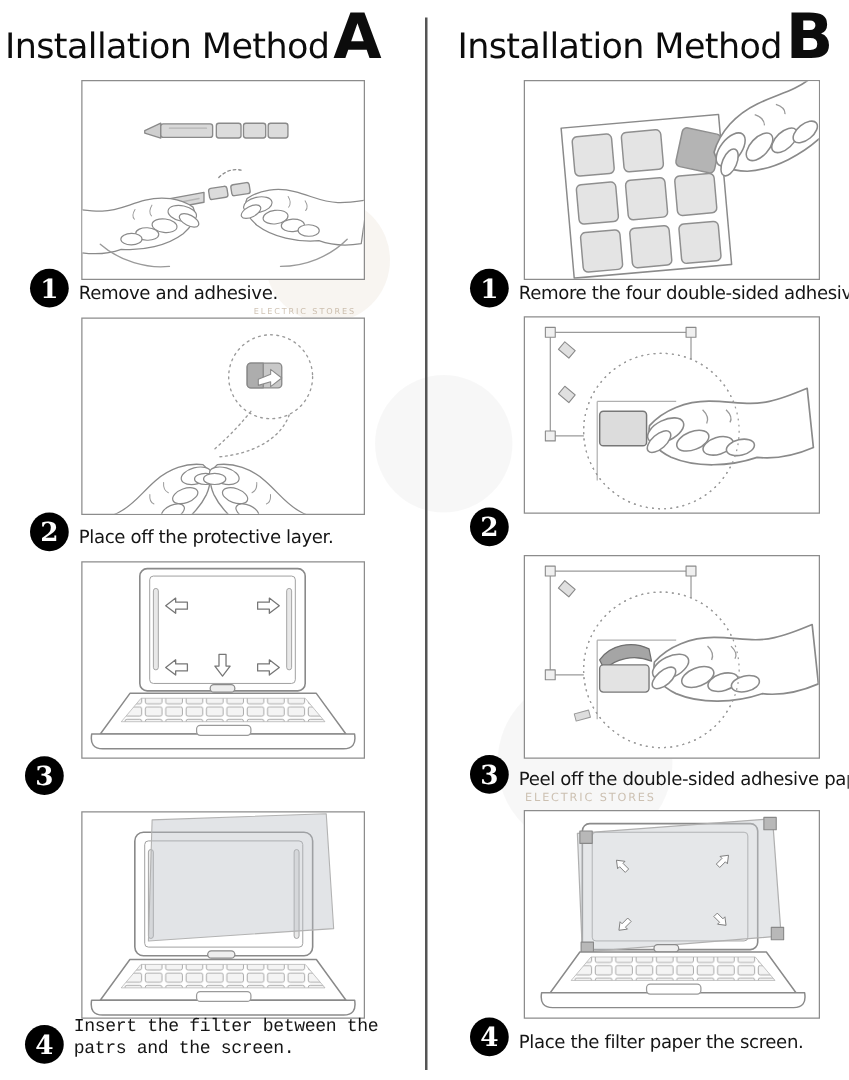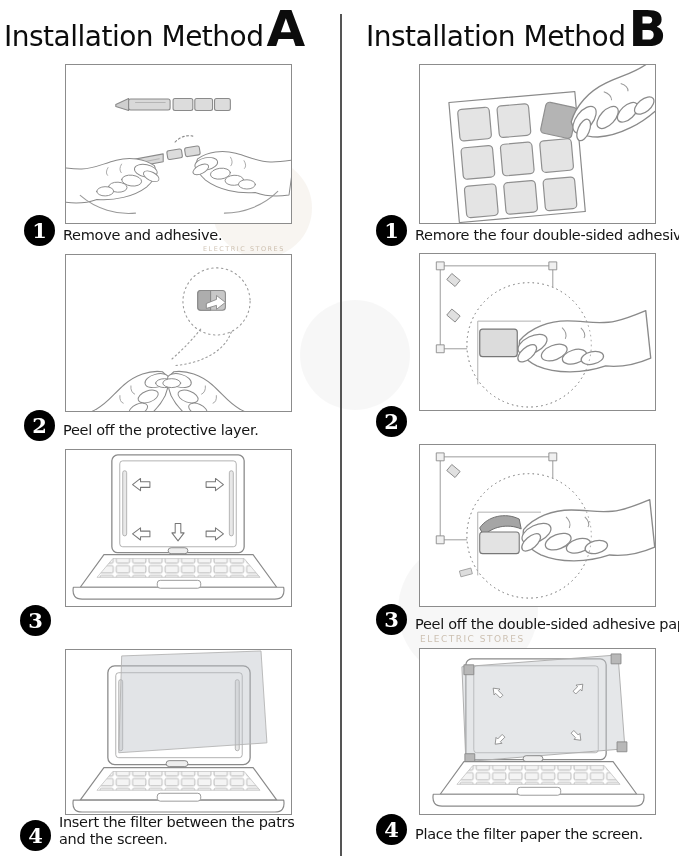--- a/index.html
+++ b/index.html
@@ -16,21 +16,21 @@
   .panel{border:1px solid #8c8c8c;background:#fff;box-sizing:border-box;}
   .panel svg{display:block;width:100%;height:100%;}
   
   .cap{display:flex;align-items:flex-end;gap:8px;}
   .badge{width:31px;height:31px;border-radius:50%;background:#000;color:#fff;
          display:flex;align-items:center;justify-content:center;flex:0 0 auto;
          font:bold 21px "DejaVu Serif",serif;}
   .cap-text{font-size:14.5px;line-height:1.2;letter-spacing:-0.3px;color:#151515;
             white-space:nowrap;padding-bottom:2px;}
   .cap-text.wrap{white-space:normal;}
-  .w252{max-width:252px;}
+  .w252{max-width:252px;font-family:Liberation Mono, monospace;}
   .w262{max-width:262px;}
   
   .wm-blob{border-radius:50%;pointer-events:none;}
   .wm-text{font-size:8px;letter-spacing:1.5px;color:rgba(170,148,120,0.55);
            pointer-events:none;white-space:nowrap;}
 </style>
 </head>
 <body>
 
 <svg width="0" height="0" style="position:absolute" aria-hidden="true">
@@ -226,21 +226,21 @@
     </g>
   </svg>
 </div>
 
 <div class="abs cap" style="left:24px;top:215px;">
   <span class="badge">1</span>
   <span class="cap-text">Remove and adhesive.</span>
 </div>
 <div class="abs cap" style="left:24px;top:410px;">
   <span class="badge">2</span>
-  <span class="cap-text">Peel off the protective layer.</span>
+  <span class="cap-text">Place off the protective layer.</span>
 </div>
 <div class="abs cap" style="left:20px;top:605px;">
   <span class="badge">3</span>
 </div>
 <div class="abs cap" style="left:20px;top:814px;">
   <span class="badge">4</span>
   <span class="cap-text wrap w252">Insert the filter between the patrs and the  screen.</span>
 </div>
 
 <div class="abs cap" style="left:376px;top:215px;">

